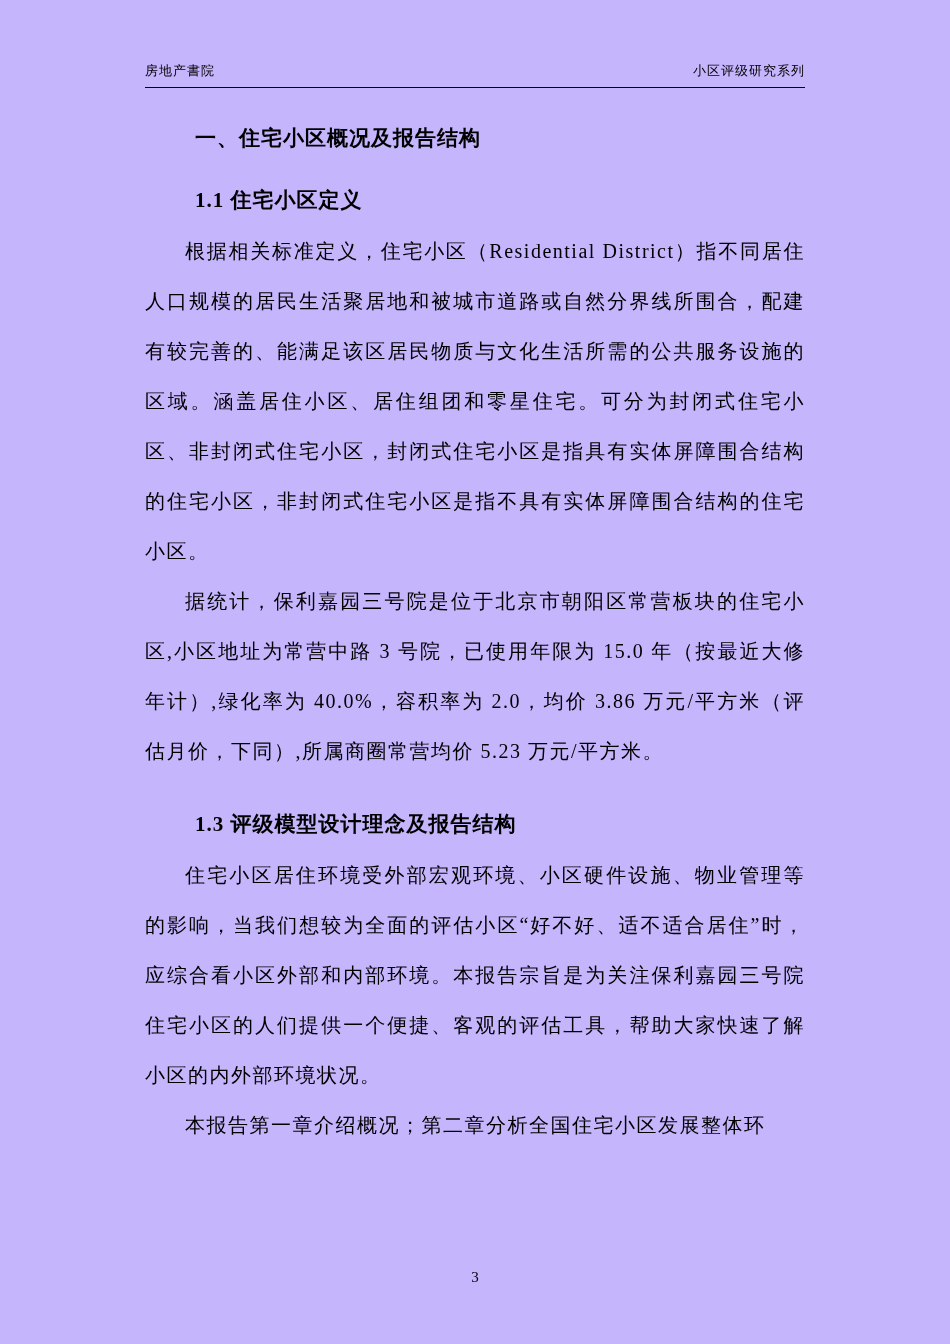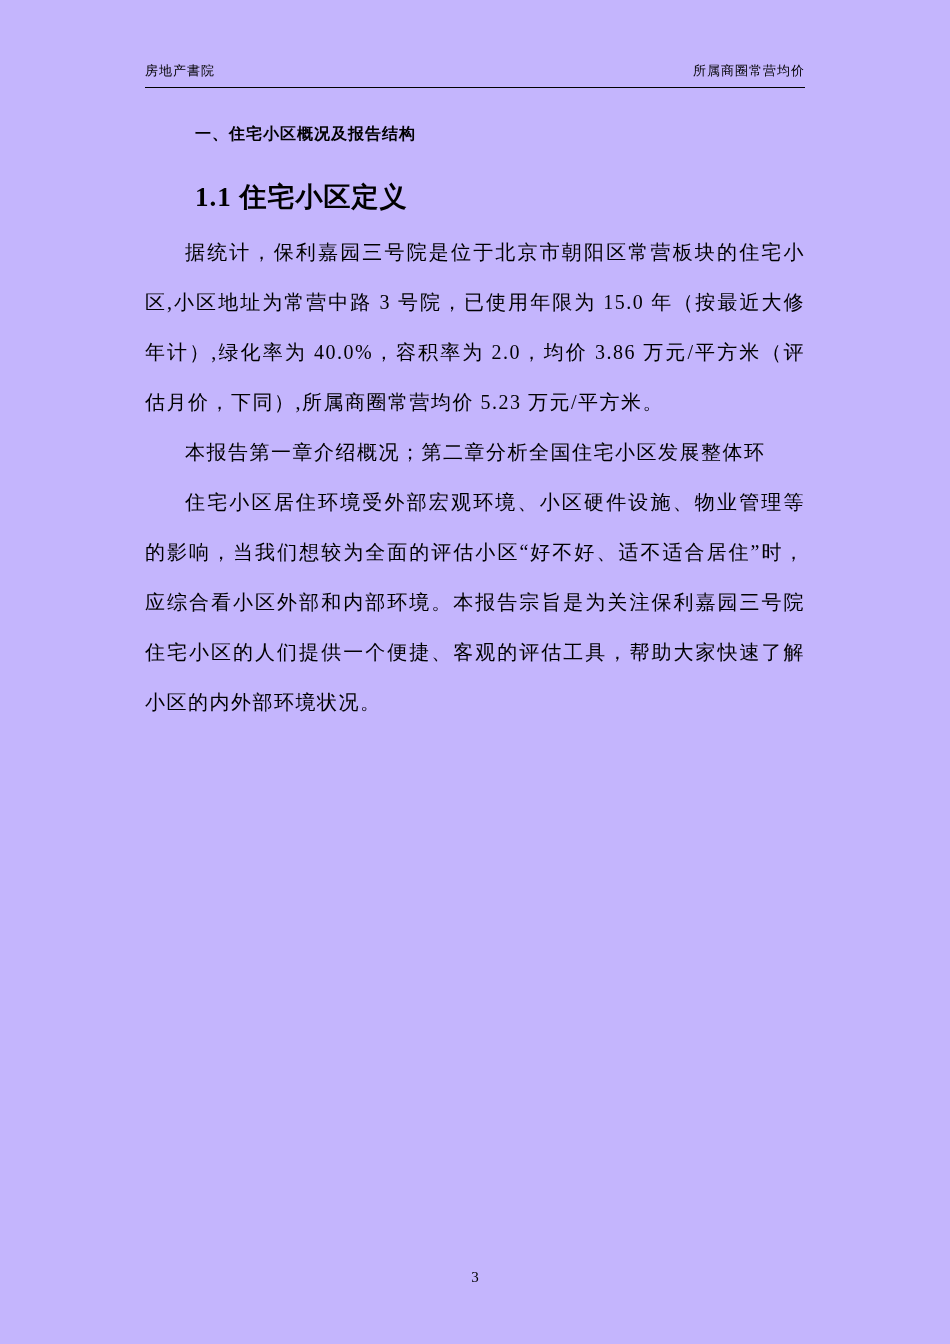--- a/index.html
+++ b/index.html
@@ -29,27 +29,27 @@
     font-size: 13px;
     line-height: 18px;
     letter-spacing: 1px;
   }
   .header-rule {
     border: none;
     border-top: 1px solid #000;
     margin: 7px 0 0 0;
   }
   .doc-title {
-    font-size: 16px;
+    font-size: 21px;
     font-weight: bold;
     margin: 36px 0 0 50px;
     letter-spacing: 1px;
   }
   .section-heading {
-    font-size: 27px;
+    font-size: 21px;
     font-weight: bold;
     margin: 34px 0 12px 50px;
     letter-spacing: 1px;
   }
   .body-para {
     font-size: 20px;
     line-height: 50px;
     margin: 12px 0 0 0;
     text-indent: 2em;
     text-align: justify;
@@ -67,30 +67,32 @@
     font-size: 15px;
   }
 </style>
 </head>
 <body>
 
 <div class="page">
   <div class="content">
     <div class="doc-header">
       <span>房地产書院</span>
-      <span>所属商圈常营均价</span>
+      <span>小区评级研究系列</span>
     </div>
     <hr class="header-rule">
 
     <h1 class="doc-title">一、住宅小区概况及报告结构</h1>
 
     <h2 class="section-heading">1.1 住宅小区定义</h2>
+    <p class="body-para">根据相关标准定义，住宅小区（Residential District）指不同居住人口规模的居民生活聚居地和被城市道路或自然分界线所围合，配建有较完善的、能满足该区居民物质与文化生活所需的公共服务设施的区域。涵盖居住小区、居住组团和零星住宅。可分为封闭式住宅小区、非封闭式住宅小区，封闭式住宅小区是指具有实体屏障围合结构的住宅小区，非封闭式住宅小区是指不具有实体屏障围合结构的住宅小区。</p>
 
     <p class="body-para">据统计，保利嘉园三号院是位于北京市朝阳区常营板块的住宅小区,小区地址为常营中路 3 号院，已使用年限为 15.0 年（按最近大修年计）,绿化率为 40.0%，容积率为 2.0，均价 3.86 万元/平方米（评估月价，下同）,所属商圈常营均价 5.23 万元/平方米。</p>
 
+    <h2 class="section-heading">1.3 评级模型设计理念及报告结构</h2>
+    <p class="body-para">住宅小区居住环境受外部宏观环境、小区硬件设施、物业管理等的影响，当我们想较为全面的评估小区“好不好、适不适合居住”时，应综合看小区外部和内部环境。本报告宗旨是为关注保利嘉园三号院住宅小区的人们提供一个便捷、客观的评估工具，帮助大家快速了解小区的内外部环境状况。</p>
     <p class="body-para">本报告第一章介绍概况；第二章分析全国住宅小区发展整体环</p>
-    <p class="body-para">住宅小区居住环境受外部宏观环境、小区硬件设施、物业管理等的影响，当我们想较为全面的评估小区“好不好、适不适合居住”时，应综合看小区外部和内部环境。本报告宗旨是为关注保利嘉园三号院住宅小区的人们提供一个便捷、客观的评估工具，帮助大家快速了解小区的内外部环境状况。</p>
   </div>
 
   <div class="page-footer">
     <span>3</span>
   </div>
 </div>
 
 </body></html>

